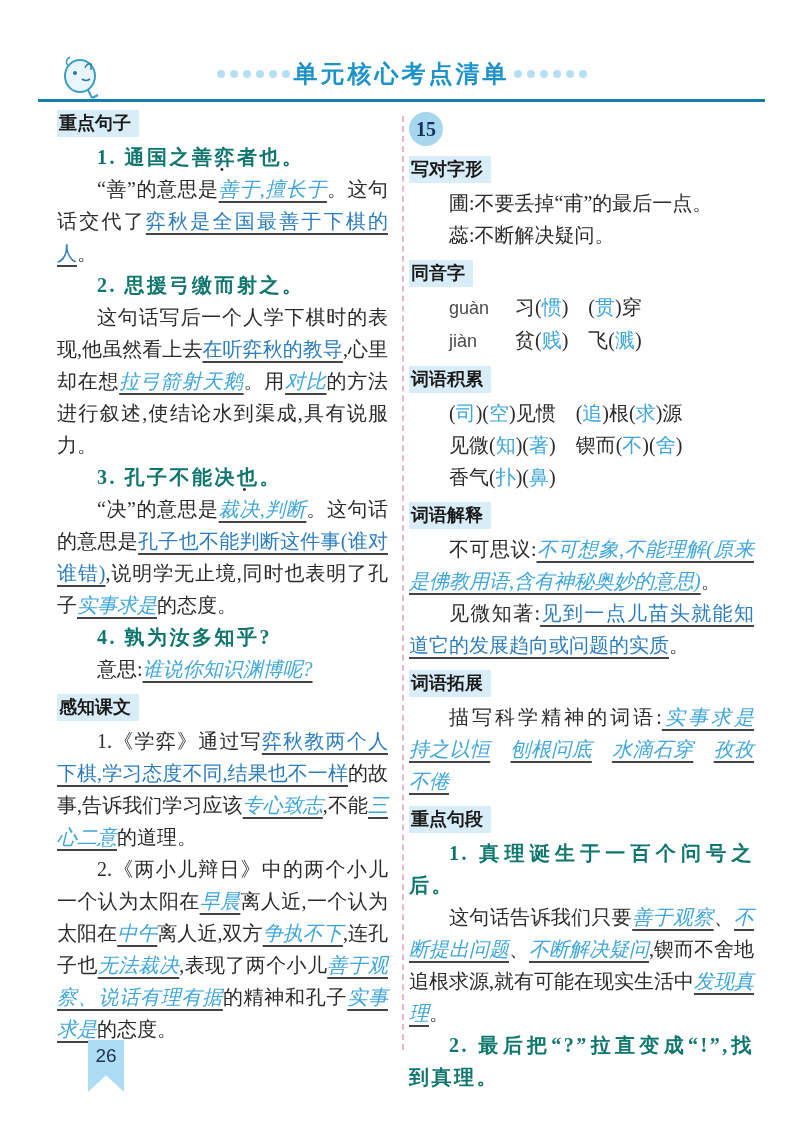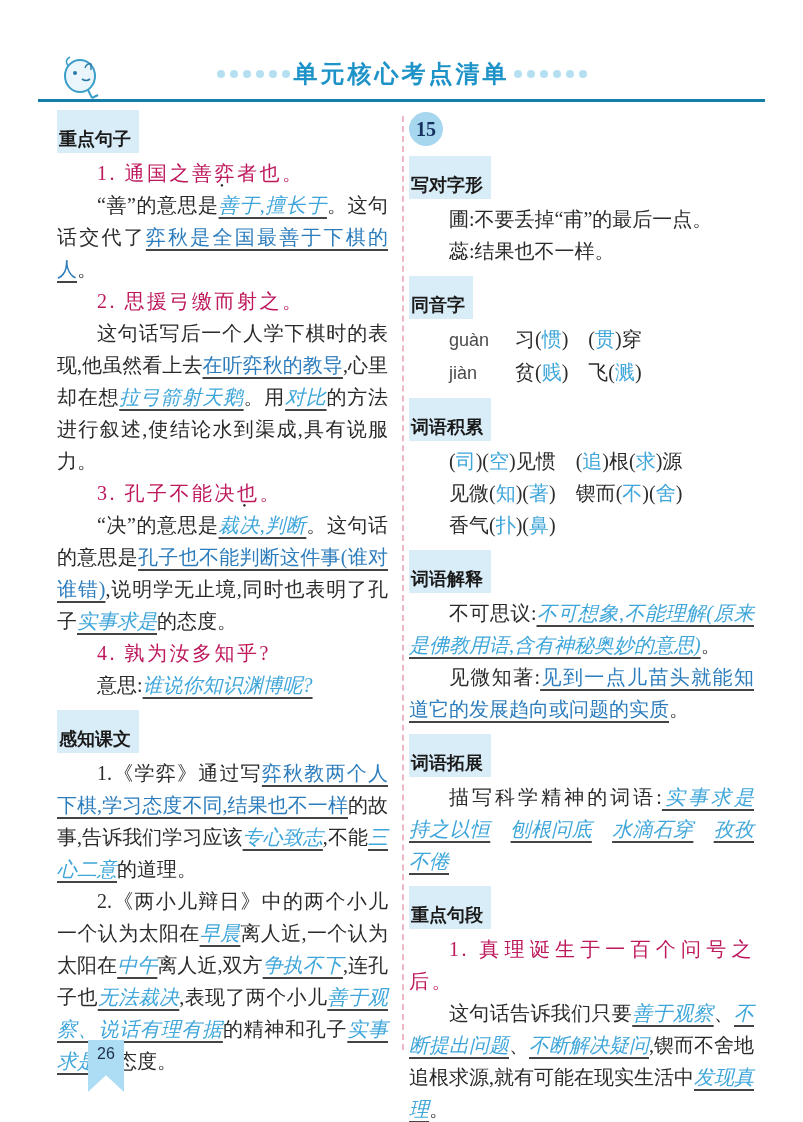--- a/index.html
+++ b/index.html
@@ -41,46 +41,46 @@
     font-family:"Liberation Serif",serif;font-weight:bold;font-size:20px;color:var(--navy);
   }
   #lesson-title{
     font-family:"Liberation Sans","DejaVu Sans",sans-serif;
     font-size:20px;font-weight:bold;color:var(--navy);letter-spacing:1px;white-space:nowrap;
   }
   
   .sec-heading{
     display:inline-block;font-family:"Liberation Sans","DejaVu Sans",sans-serif;
     font-size:18px;font-weight:bold;color:#1a1a1a;background:var(--heading-bg);
-    padding:17px 8px 2px 2px;margin:9px 0 4px 0;line-height:24px;
+    padding:1px 8px 2px 2px;margin:9px 0 4px 0;line-height:24px;
   }
   section:first-child .sec-heading{margin-top:0;}
   .para{
     margin:0;font-size:20px;line-height:32px;text-indent:2em;
     text-align:justify;text-justify:inter-character;color:var(--ink);
   }
   #col-right .para{line-height:32px;}
-  .para.kai{letter-spacing:2.5px;color:#be185d;}
+  .para.kai{letter-spacing:2.5px;color:#0f766e;font-weight:bold;}
   
   .seg-plain{}
   .seg-blue{color:var(--ans-blue);}
   .seg-ans{color:var(--ans-blue);text-decoration:underline;text-decoration-color:#444;text-decoration-thickness:1.5px;text-underline-offset:5px;font-style:italic;}
   .seg-ans2{color:var(--ans-dark);text-decoration:underline;text-decoration-color:#444;text-decoration-thickness:1.5px;text-underline-offset:5px;}
   .seg-em{position:relative;}
   .seg-em::after{content:"•";position:absolute;left:50%;transform:translateX(-50%);bottom:-0.62em;font-size:11px;color:#222;line-height:1;}
   .seg-pinyin{font-family:"Liberation Sans","DejaVu Sans",sans-serif;display:inline-block;width:66px;font-size:18px;color:#4a4a4a;text-indent:0;}
   
   #page-ribbon{
     position:absolute;left:88px;top:1040px;width:36px;height:52px;background:var(--ribbon-blue);
     clip-path:polygon(0 0,100% 0,100% 100%,50% 68%,0 100%);
     display:flex;justify-content:center;align-items:flex-start;
   }
   #page-number{
     font-family:"Liberation Sans","DejaVu Sans",sans-serif;
-    font-size:16px;color:#22344d;margin-top:5px;
+    font-size:19px;color:#22344d;margin-top:5px;
   }
 </style>
 </head>
 <body>
 
 <div id="page">
 
   <svg id="mascot" viewBox="0 0 46 50">
     <ellipse cx="22" cy="24" rx="15" ry="16" fill="#eaf6fb" stroke="#3b9ec9" stroke-width="2"></ellipse>
     <circle cx="17" cy="21" r="2" fill="#2a7aa8"></circle>
@@ -118,21 +118,21 @@
       <section><div class="sec-heading">感知课文</div><p class="para"><span class="seg-plain">1.《学弈》通过写</span><span class="seg-ans2">弈秋教两个人下棋,学习态度不同,结果也不一样</span><span class="seg-plain">的故事,告诉我们学习应该</span><span class="seg-ans">专心致志</span><span class="seg-plain">,不能</span><span class="seg-ans">三心二意</span><span class="seg-plain">的道理。</span></p><p class="para"><span class="seg-plain">2.《两小儿辩日》中的两个小儿一个认为太阳在</span><span class="seg-ans">早晨</span><span class="seg-plain">离人近,一个认为太阳在</span><span class="seg-ans">中午</span><span class="seg-plain">离人近,双方</span><span class="seg-ans">争执不下</span><span class="seg-plain">,连孔子也</span><span class="seg-ans">无法裁决</span><span class="seg-plain">,表现了两个小儿</span><span class="seg-ans">善于观察、说话有理有据</span><span class="seg-plain">的精神和孔子</span><span class="seg-ans">实事求是</span><span class="seg-plain">的态度。</span></p></section>
     </div>
 
   <div id="col-right">
     <div id="lesson-header">
       <span id="lesson-badge">
         <span>15</span>
       </span>
     </div>
     <div>
-        <section><div class="sec-heading">写对字形</div><p class="para"><span class="seg-plain">圃:不要丢掉“甫”的最后一点。</span></p><p class="para"><span class="seg-plain">蕊:结果也不一样。</span></p></section>
+        <section><div class="sec-heading">写对字形</div><p class="para"><span class="seg-plain">圃:不要丢掉“甫”的最后一点。</span></p><p class="para"><span class="seg-plain">蕊:不断解决疑问。</span></p></section>
         <section><div class="sec-heading">同音字</div><p class="para"><span class="seg-pinyin">guàn</span><span class="seg-plain">习(</span><span class="seg-blue">惯</span><span class="seg-plain">)　(</span><span class="seg-blue">贯</span><span class="seg-plain">)穿</span></p><p class="para"><span class="seg-pinyin">jiàn</span><span class="seg-plain">贫(</span><span class="seg-blue">贱</span><span class="seg-plain">)　飞(</span><span class="seg-blue">溅</span><span class="seg-plain">)</span></p></section>
         <section><div class="sec-heading">词语积累</div><p class="para"><span class="seg-plain">(</span><span class="seg-blue">司</span><span class="seg-plain">)(</span><span class="seg-blue">空</span><span class="seg-plain">)见惯　(</span><span class="seg-blue">追</span><span class="seg-plain">)根(</span><span class="seg-blue">求</span><span class="seg-plain">)源</span></p><p class="para"><span class="seg-plain">见微(</span><span class="seg-blue">知</span><span class="seg-plain">)(</span><span class="seg-blue">著</span><span class="seg-plain">)　锲而(</span><span class="seg-blue">不</span><span class="seg-plain">)(</span><span class="seg-blue">舍</span><span class="seg-plain">)</span></p><p class="para"><span class="seg-plain">香气(</span><span class="seg-blue">扑</span><span class="seg-plain">)(</span><span class="seg-blue">鼻</span><span class="seg-plain">)</span></p></section>
         <section><div class="sec-heading">词语解释</div><p class="para"><span class="seg-plain">不可思议:</span><span class="seg-ans">不可想象,不能理解(原来是佛教用语,含有神秘奥妙的意思)</span><span class="seg-plain">。</span></p><p class="para"><span class="seg-plain">见微知著:</span><span class="seg-ans2">见到一点儿苗头就能知道它的发展趋向或问题的实质</span><span class="seg-plain">。</span></p></section>
         <section><div class="sec-heading">词语拓展</div><p class="para"><span class="seg-plain">描写科学精神的词语:</span><span class="seg-ans">实事求是</span><span class="seg-plain">　</span><span class="seg-ans">持之以恒</span><span class="seg-plain">　</span><span class="seg-ans">刨根问底</span><span class="seg-plain">　</span><span class="seg-ans">水滴石穿</span><span class="seg-plain">　</span><span class="seg-ans">孜孜不倦</span></p></section>
         <section><div class="sec-heading">重点句段</div><p class="para kai"><span class="seg-plain">1. 真理诞生于一百个问号之后。</span></p><p class="para"><span class="seg-plain">这句话告诉我们只要</span><span class="seg-ans">善于观察</span><span class="seg-plain">、</span><span class="seg-ans">不断提出问题</span><span class="seg-plain">、</span><span class="seg-ans">不断解决疑问</span><span class="seg-plain">,锲而不舍地追根求源,就有可能在现实生活中</span><span class="seg-ans">发现真理</span><span class="seg-plain">。</span></p><p class="para kai"><span class="seg-plain">2. 最后把“?”拉直变成“!”,找到真理。</span></p></section>
       </div>
   </div>
 
   <div id="page-ribbon">
     <span id="page-number">26</span>

